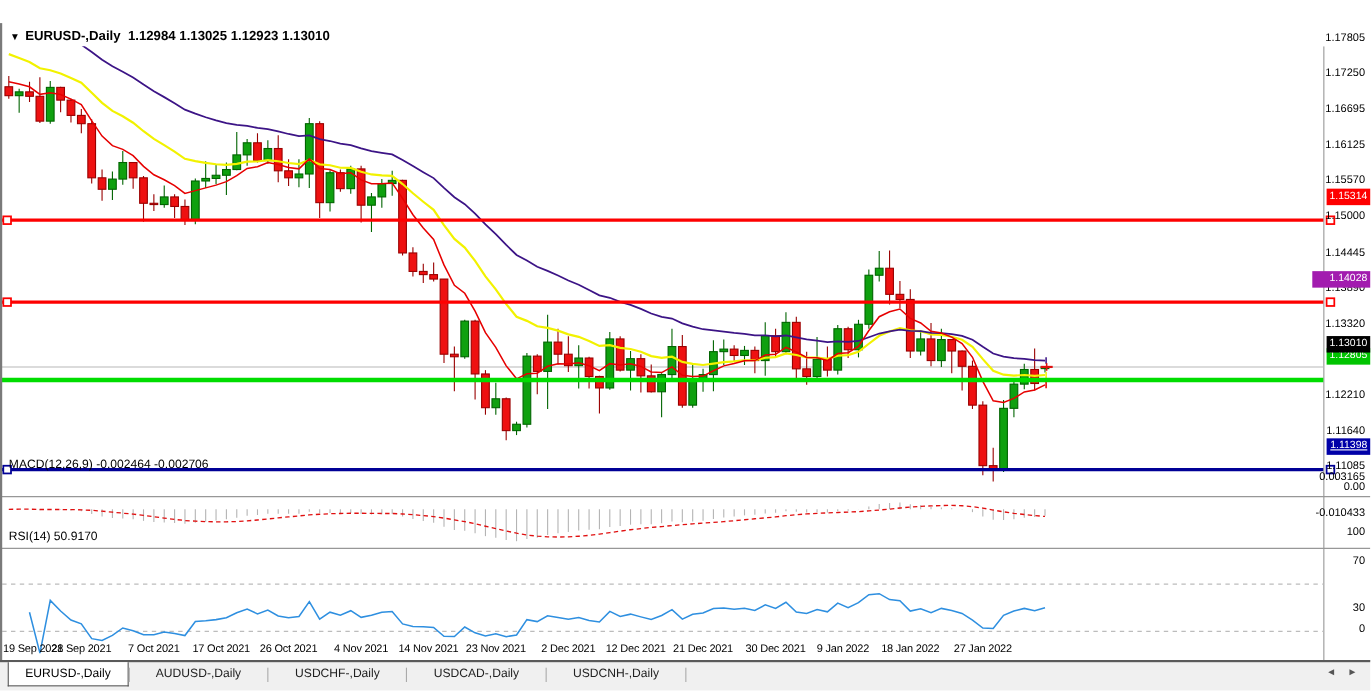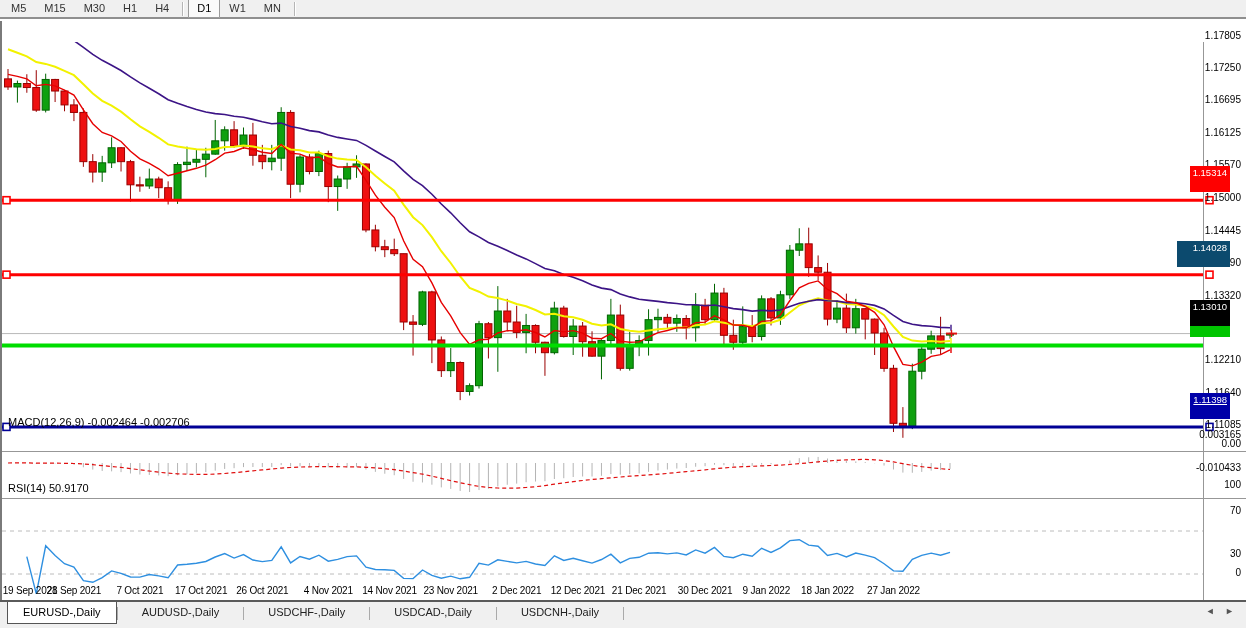--- a/index.html
+++ b/index.html
@@ -14,52 +14,40 @@
   .tbtn.active{background:#fafafa;border:1px solid #9a9a9a;color:#000;}
   .tsep{width:1px;height:14px;background:#b5b5b5;border-right:1px solid #fff;margin:0 4px;}
   
   #chartwin{position:absolute;top:21px;left:0;width:1246px;height:579px;background:#fff;}
   #cv{position:absolute;top:21px;left:0;}
   #chart-title{position:absolute;top:25px;left:9px;font-size:12px;font-weight:600;
                color:#000;white-space:nowrap;}
   #chart-title .tri{font-size:9px;margin-right:5px;cursor:pointer;}
   .alabel{position:absolute;right:5px;font-size:10px;color:#000;white-space:nowrap;
           transform:translateY(-50%);}
-  .badge{position:absolute;right:16px;font-size:9.5px;line-height:13px;height:26px;
+  .badge{position:absolute;right:0;font-size:9.5px;line-height:13px;height:15px;
          padding:0 3px;color:#fff;white-space:nowrap;transform:translateY(-50%);}
   .indlabel{position:absolute;left:8px;font-size:11px;color:#000;white-space:nowrap;}
   .dlabel{position:absolute;top:585px;font-size:10px;letter-spacing:-0.2px;color:#000;
           white-space:nowrap;transform:translateX(-50%);}
   
   #tabbar{position:absolute;top:600px;left:0;width:1246px;height:28px;background:#f0f0f0;
           border-top:2px solid #5a5a5a;display:flex;align-items:flex-start;box-sizing:border-box;}
   .tab{font-size:11px;color:#222;padding:4px 24px 5px;cursor:pointer;white-space:nowrap;}
   .tab.active{background:#fff;border:1px solid #555;border-top:none;font-weight:400;
               color:#000;margin-left:7px;padding:4px 15px 5px;}
   .tabsep{width:1px;height:13px;background:#aaa;margin-top:5px;}
   #tabarrows{position:absolute;right:8px;top:606px;font-size:9px;color:#555;}
   #tabarrows span{cursor:pointer;padding:0 4px;}
   #leftedge{position:absolute;top:21px;left:0;width:2px;height:579px;background:#7a7a7a;}
 </style>
 </head>
 <body>
 
 <div id="app">
-  <div id="toolbar">
-      <div class="tbtn">M5</div>
-      <div class="tbtn">M15</div>
-      <div class="tbtn">M30</div>
-      <div class="tbtn">H1</div>
-      <div class="tbtn">H4</div>
-      <div class="tsep"></div>
-      <div class="tbtn active">D1</div>
-      <div class="tbtn">W1</div>
-      <div class="tbtn">MN</div>
-      <div class="tsep"></div>
-    </div>
 
   <div id="chartwin">
     <svg id="cv" width="1246" height="579" viewBox="0 21 1246 579">
         <line x1="0" y1="430.5" x2="1246" y2="430.5" stroke="#979797" stroke-width="1"></line>
         <line x1="0" y1="477.5" x2="1246" y2="477.5" stroke="#979797" stroke-width="1"></line>
         <line x1="0" y1="579.5" x2="1246" y2="579.5" stroke="#979797" stroke-width="1"></line>
         <line x1="1203.5" y1="21" x2="1203.5" y2="579.5" stroke="#979797" stroke-width="1"></line>
         <line x1="0" y1="312.5825499999996" x2="1203" y2="312.5825499999996" stroke="#b8b8b8" stroke-width="1"></line>
         <line x1="8" y1="48.0252500000005" x2="8" y2="68.86565000000077" stroke="#990000" stroke-width="1"></line>
         <rect x="4.5" y="57.8665500000007" width="7" height="8.104599999999095" fill="#ee1111" stroke="#990000" stroke-width="1"></rect>
@@ -383,20 +371,23 @@
         <line x1="940.58" y1="442" x2="940.58" y2="449.0656269263492" stroke="#b4b4b4" stroke-width="1"></line>
         <line x1="950" y1="442" x2="950" y2="447.93237713991317" stroke="#b4b4b4" stroke-width="1"></line>
         <polyline points="8.0,442.0 17.4,441.9 26.8,441.9 36.3,442.2 45.7,442.2 55.1,442.2 64.5,442.3 73.9,442.5 83.4,442.9 92.8,443.7 102.2,444.6 111.6,445.5 121.0,446.4 130.5,447.6 139.9,448.8 149.3,450.0 158.7,451.2 168.1,452.2 177.6,452.8 187.0,453.2 196.4,453.4 205.8,453.4 215.2,453.1 224.7,452.5 234.1,451.7 243.5,450.8 252.9,449.8 262.3,448.9 271.8,448.0 281.2,447.1 290.6,446.5 300.0,446.0 309.4,445.8 318.9,445.6 328.3,445.6 337.7,445.7 347.1,445.8 356.5,445.8 366.0,446.3 375.4,446.9 384.8,447.7 394.2,448.6 403.6,450.0 413.1,451.6 422.5,453.2 431.9,455.1 441.3,457.4 450.7,459.6 460.2,461.7 469.6,463.7 479.0,465.4 488.4,466.4 497.8,467.0 507.3,467.2 516.7,467.1 526.1,466.5 535.5,465.7 544.9,464.6 554.4,463.2 563.8,461.9 573.2,460.6 582.6,459.5 592.0,458.5 601.5,457.7 610.9,456.8 620.3,456.0 629.7,455.2 639.1,454.6 648.6,453.9 658.0,453.2 667.4,452.4 676.8,451.5 686.2,450.6 695.7,449.8 705.1,448.9 714.5,447.8 723.9,446.9 733.3,446.2 742.8,445.7 752.2,445.3 761.6,444.9 771.0,444.5 780.4,444.1 789.9,443.4 799.3,442.7 808.7,441.8 818.1,440.8 827.5,440.0 837.0,439.3 846.4,438.9 855.8,438.6 865.2,438.4 874.6,438.8 884.1,439.6 893.5,440.9 902.9,442.7 912.3,444.3 921.7,445.7 931.2,446.7 940.6,447.7 950.0,448.5" fill="none" stroke="#e01010" stroke-width="1.2" stroke-dasharray="4 3"></polyline>
         <line x1="2" y1="510" x2="1203" y2="510" stroke="#bcbcbc" stroke-width="1" stroke-dasharray="4 4"></line>
         <line x1="2" y1="553" x2="1203" y2="553" stroke="#bcbcbc" stroke-width="1" stroke-dasharray="4 4"></line>
         <polyline points="26.8,535.6 36.3,572.8 45.7,524.8 55.1,534.5 64.5,542.7 73.9,546.1 83.4,559.6 92.8,561.3 102.2,556.6 111.6,549.9 121.0,552.4 130.5,556.0 139.9,556.1 149.3,553.5 158.7,554.9 168.1,556.8 177.6,544.0 187.0,543.3 196.4,542.3 205.8,540.5 215.2,536.0 224.7,532.6 234.1,537.1 243.5,533.6 252.9,539.0 262.3,540.6 271.8,539.4 281.2,525.9 290.6,541.9 300.0,535.5 309.4,538.2 318.9,534.2 328.3,540.2 337.7,538.4 347.1,535.6 356.5,534.9 366.0,546.2 375.4,548.5 384.8,548.8 394.2,549.4 403.6,557.4 413.1,557.6 422.5,549.0 431.9,554.3 441.3,557.2 450.7,555.1 460.2,557.8 469.6,556.3 479.0,542.3 488.4,544.1 497.8,538.8 507.3,540.4 516.7,541.9 526.1,540.4 535.5,543.0 544.9,544.5 554.4,534.8 563.8,539.4 573.2,537.3 582.6,539.8 592.0,542.1 601.5,538.5 610.9,533.2 620.3,541.8 629.7,537.4 639.1,536.3 648.6,532.2 658.0,531.8 667.4,532.9 676.8,531.9 686.2,533.9 695.7,528.9 705.1,532.2 714.5,526.5 723.9,535.4 733.3,536.7 742.8,533.2 752.2,535.2 761.6,527.3 771.0,531.4 780.4,526.9 789.9,519.6 799.3,518.7 808.7,524.1 818.1,525.2 827.5,534.5 837.0,532.4 846.4,536.0 855.8,532.1 865.2,534.1 874.6,536.7 884.1,542.7 893.5,549.9 902.9,550.3 912.3,538.4 921.7,534.4 931.2,532.1 940.6,534.2 950.0,531.4" fill="none" stroke="#2e8fe0" stroke-width="1.4"></polyline>
       </svg>
   </div>
   <div id="leftedge"></div>
 
+  <div id="chart-title">
+    <span class="tri">▼</span><span>EURUSD-,Daily</span>&nbsp;&nbsp;<span>1.12984 1.13025 1.12923 1.13010</span>
+  </div>
 
   <div class="indlabel" style="top:416px">MACD(12,26,9) -0.002464 -0.002706</div>
   <div class="indlabel" style="top:482px">RSI(14) 50.9170</div>
 
   <div id="labels-layer">
       <div class="alabel" style="top: 35px;">1.17805</div>
       <div class="alabel" style="top: 67.1289px;">1.17250</div>
       <div class="alabel" style="top: 99.2579px;">1.16695</div>
       <div class="alabel" style="top: 132.255px; text-align: right;">1.16125</div>
       <div class="alabel" style="top: 164.384px;">1.15570</div>
@@ -408,21 +399,21 @@
       <div class="alabel" style="top: 391.892px;">1.11640</div>
       <div class="alabel" style="top: 424.021px;">1.11085</div>
       <div class="alabel" style="top: 434px;">0.003165</div>
       <div class="alabel" style="top: 443px;">0.00</div>
       <div class="alabel" style="top: 467px;">-0.010433</div>
       <div class="alabel" style="top: 484px;">100</div>
       <div class="alabel" style="top: 510px;">70</div>
       <div class="alabel" style="top: 553px;">30</div>
       <div class="alabel" style="top: 572px;">0</div>
       <div class="badge" style="top: 179.204px; background: rgb(254, 0, 0);">1.15314</div>
-      <div class="badge" style="top: 253.651px; background: #0c4a6e; padding-left: 16px;">1.14028</div>
+      <div class="badge" style="top: 253.651px; background: #a21caf; padding-left: 16px;">1.14028</div>
       <div class="badge" style="top: 324.45px; background: rgb(0, 196, 0);">1.12805</div>
       <div class="badge" style="top: 405.901px; background: rgb(0, 0, 168); text-decoration: underline;">1.11398</div>
       <div class="badge" style="top: 312.583px; background: rgb(0, 0, 0);">1.13010</div>
       <div class="dlabel" style="left: 30px;">19 Sep 2021</div>
       <div class="dlabel" style="left: 73.94px;">28 Sep 2021</div>
       <div class="dlabel" style="left: 139.88px;">7 Oct 2021</div>
       <div class="dlabel" style="left: 201.11px;">17 Oct 2021</div>
       <div class="dlabel" style="left: 262.34px;">26 Oct 2021</div>
       <div class="dlabel" style="left: 328.28px;">4 Nov 2021</div>
       <div class="dlabel" style="left: 389.51px;">14 Nov 2021</div>

